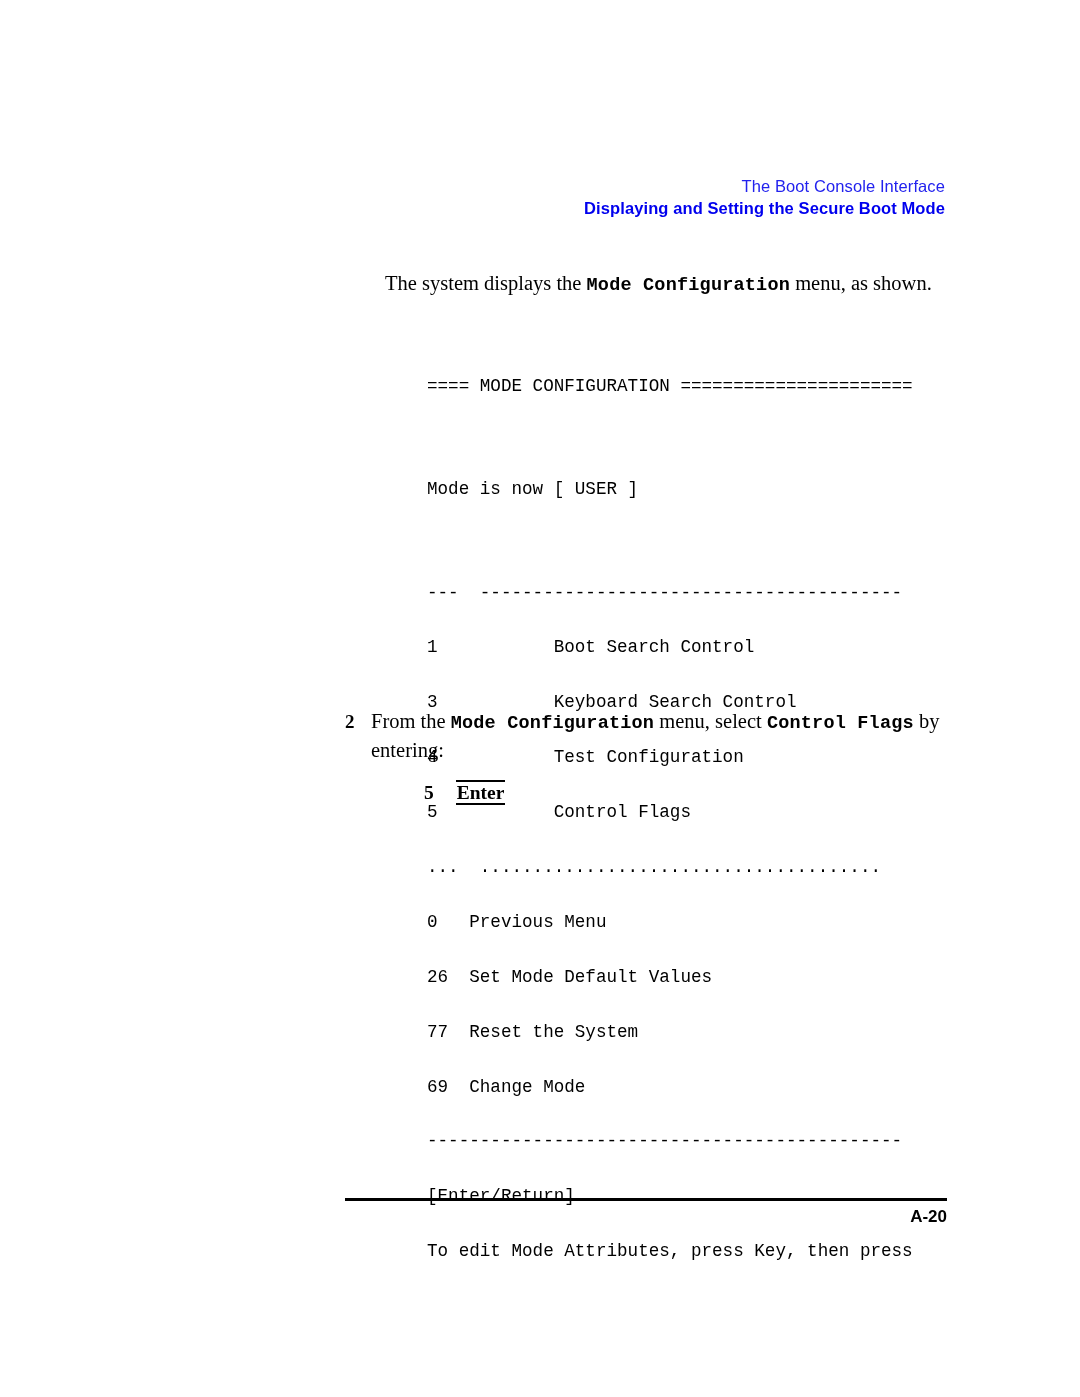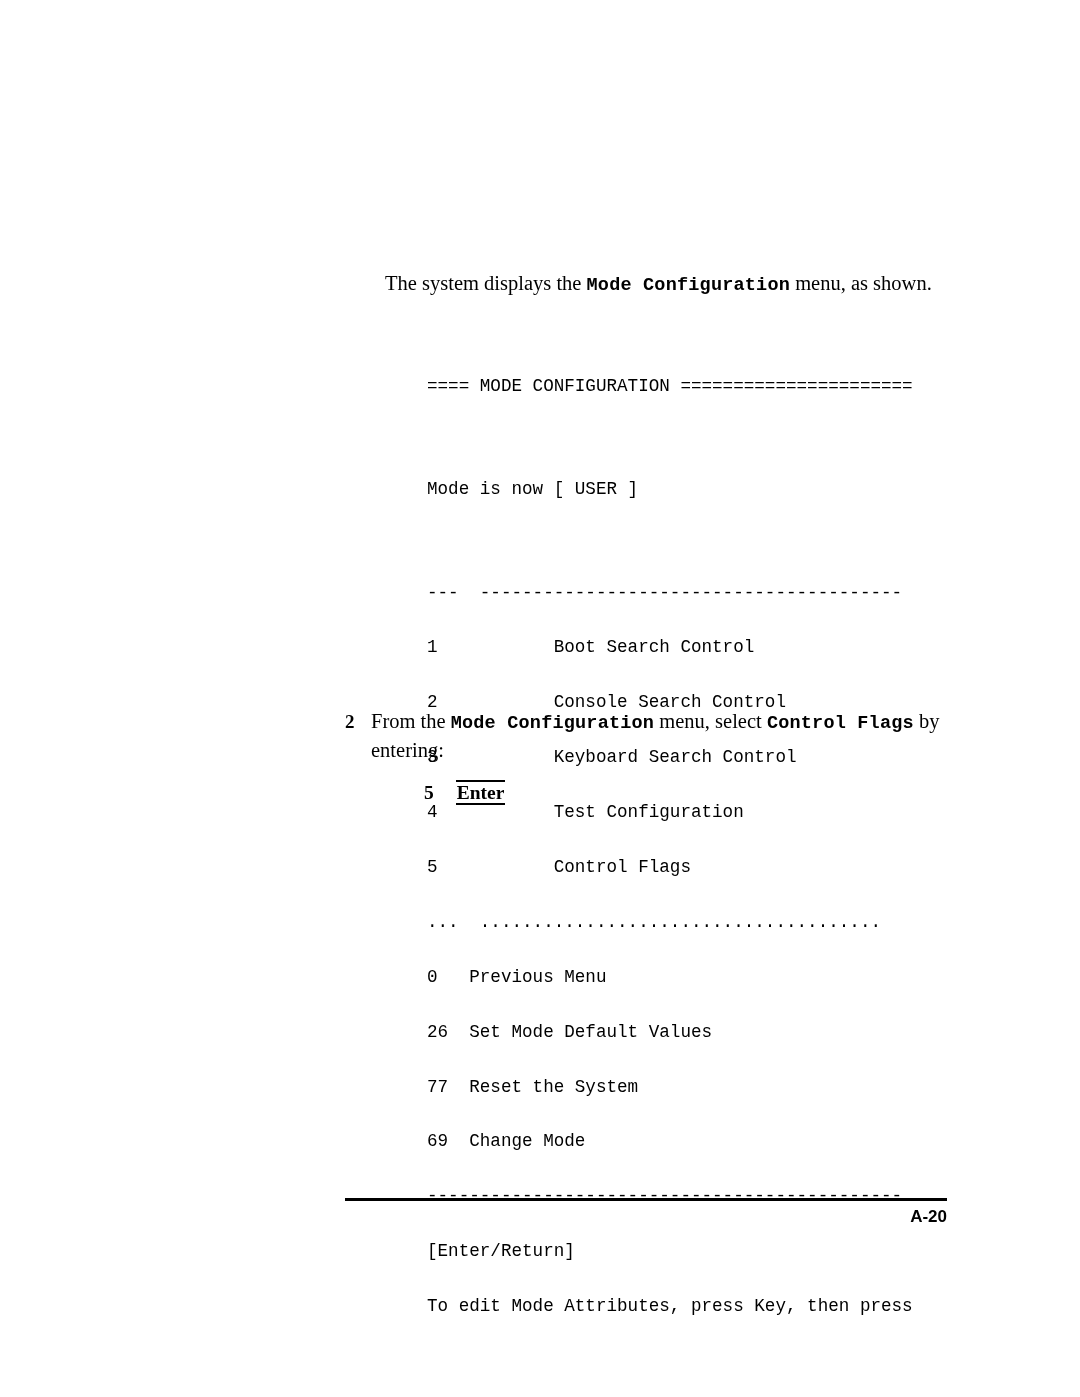--- a/index.html
+++ b/index.html
@@ -143,33 +143,36 @@
     font-family: "Liberation Sans", "DejaVu Sans", sans-serif;
     font-weight: bold;
     font-size: 17px;
   }
 </style>
 </head>
 <body>
 
 <div class="page">
 
+  <div class="header">
+    <div class="header-line1">The Boot Console Interface</div>
+    <div class="header-line2">Displaying and Setting the Secure Boot Mode</div>
+  </div>
 
   <div class="intro">
     <span>The system displays the </span><span class="mono-b">Mode Configuration</span><span> menu, as shown.</span>
   </div>
 
   <div class="codeblock">
     <span class="row">==== MODE CONFIGURATION ======================</span>
     <span class="gap"></span>
     <span class="row">Mode is now [ USER ]</span>
     <span class="gap"></span>
     <span class="row">---  ----------------------------------------</span>
     <span class="row">1           Boot Search Control</span>
-    <span class="row">2           Console Search Control</span>
     <span class="row">3           Keyboard Search Control</span>
     <span class="row">4           Test Configuration</span>
     <span class="row">5           Control Flags</span>
     <span class="row">...  ......................................</span>
     <span class="row">0   Previous Menu</span>
     <span class="row">26  Set Mode Default Values</span>
     <span class="row">77  Reset the System</span>
     <span class="row">69  Change Mode</span>
     <span class="row">---------------------------------------------</span>
     <span class="row">[Enter/Return]</span>

